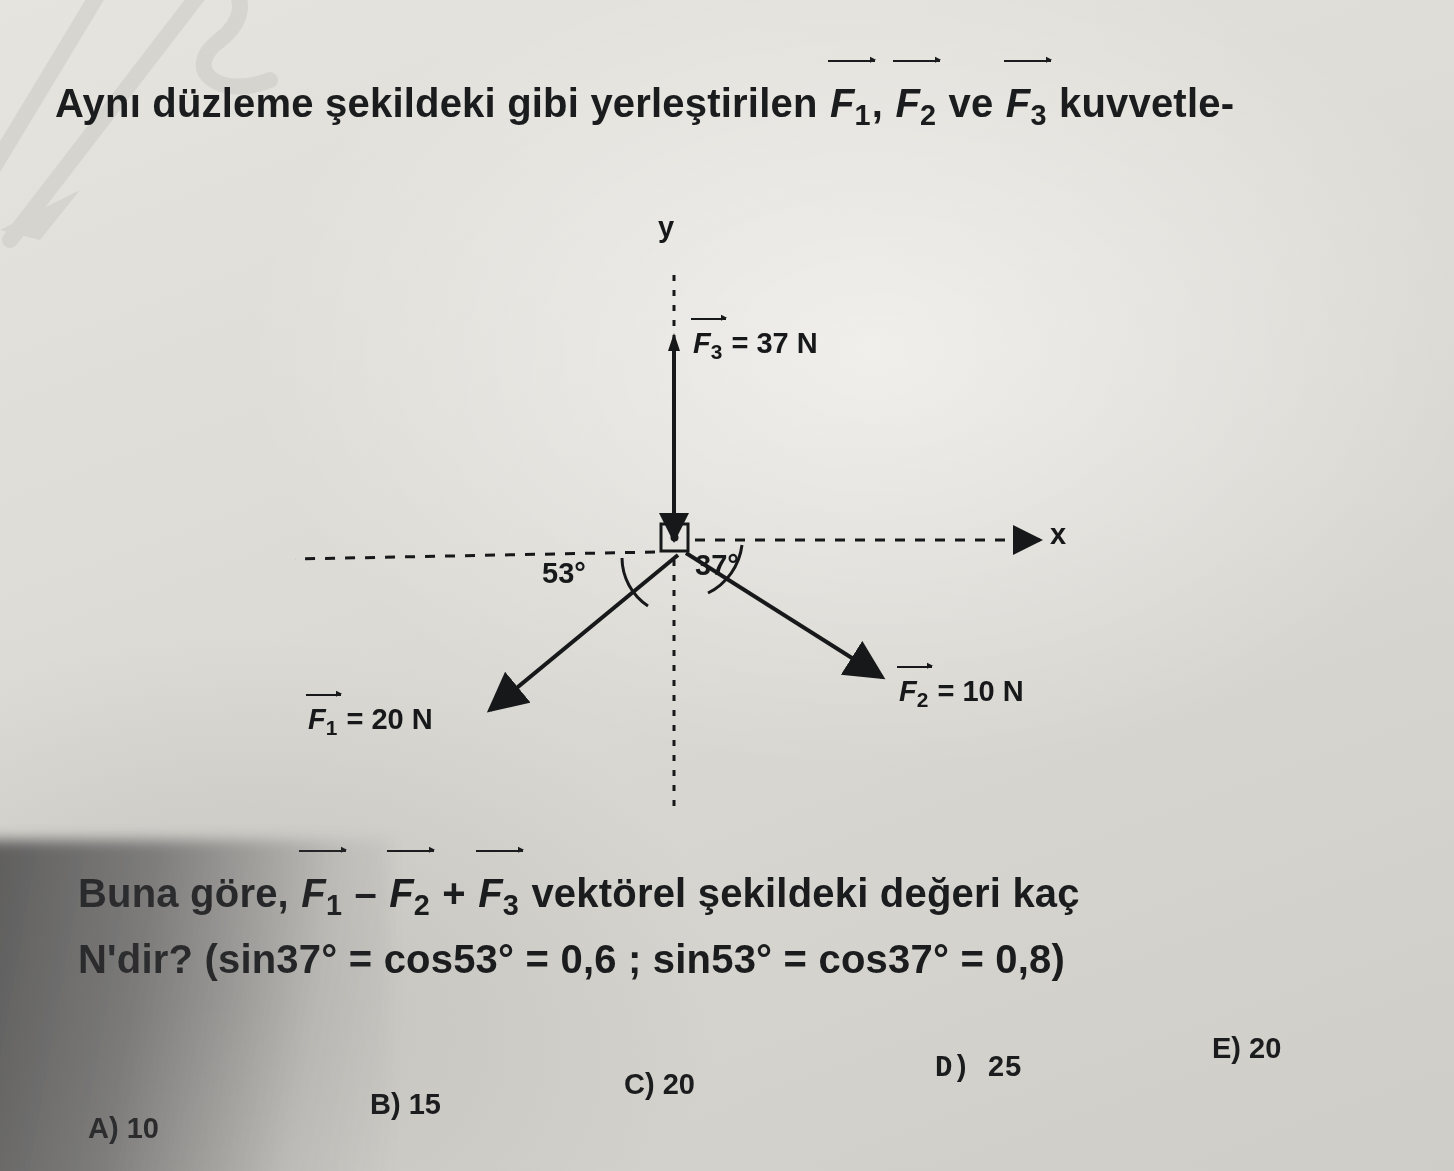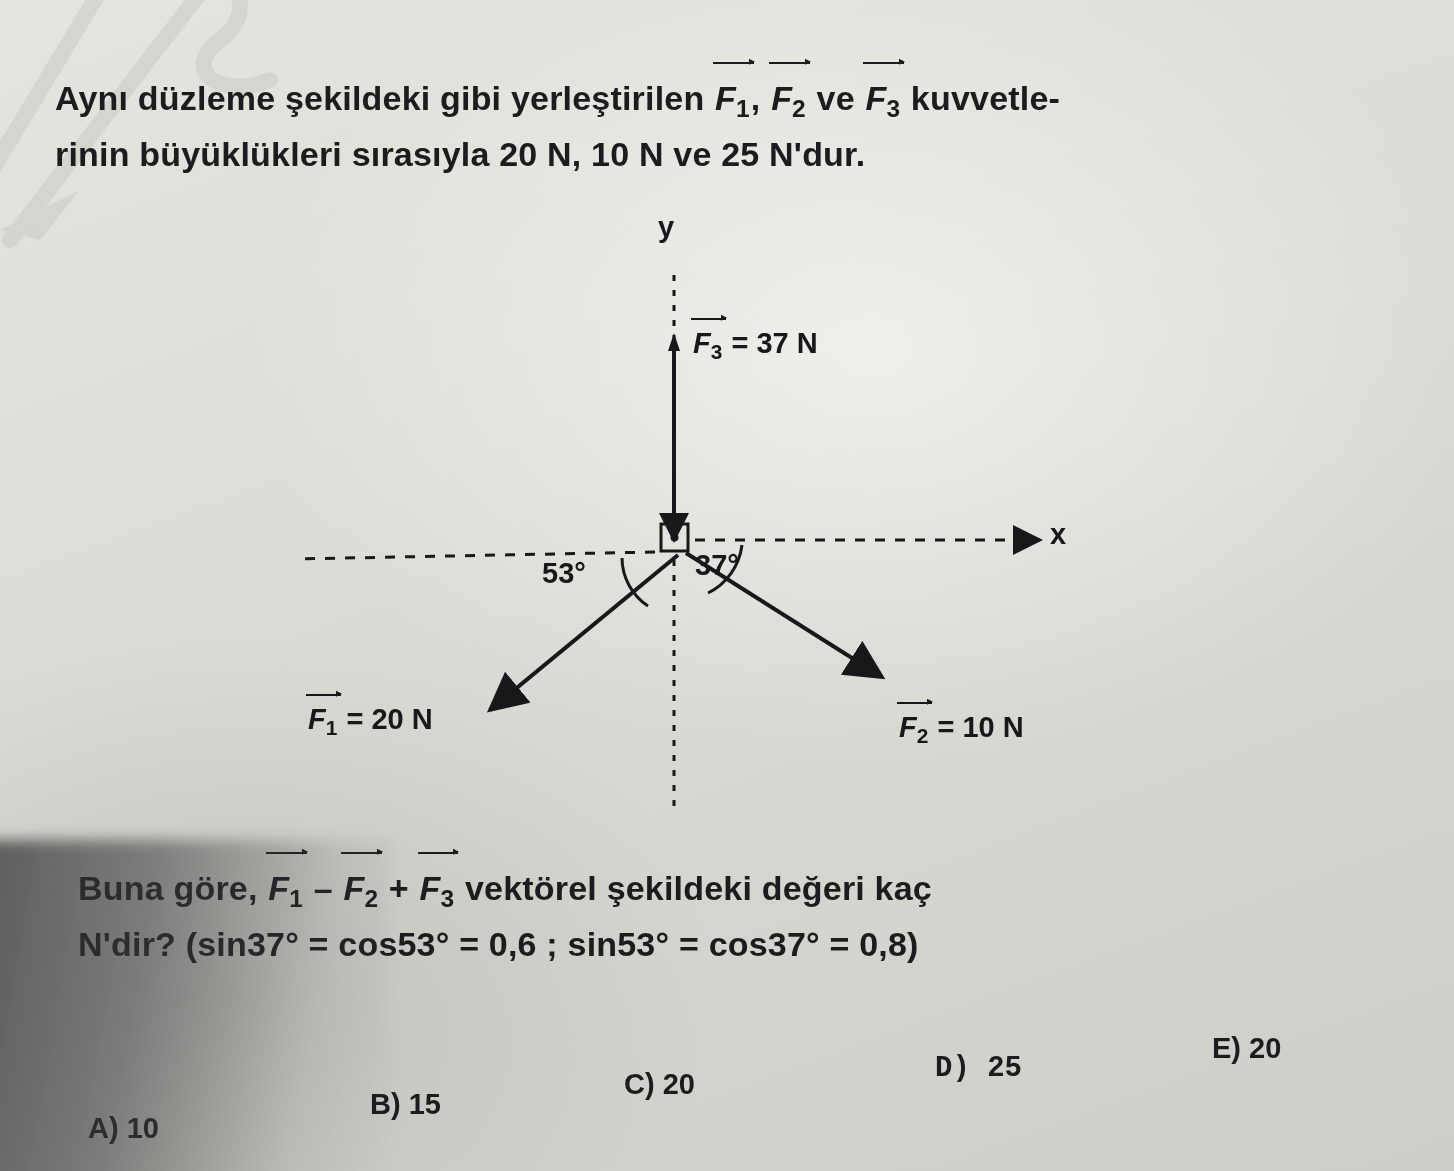--- a/index.html
+++ b/index.html
@@ -41,21 +41,21 @@
     left: -30px;
     top: -60px;
     width: 420px;
     height: 330px;
     pointer-events: none;
     opacity: 0.30;
   }
 
   .q-text {
     position: absolute;
-    font-size: 34px;
+    font-size: 40px;
     line-height: 1.55;
     letter-spacing: 0.2px;
     font-weight: 600;
     color: #1b1c1e;
   }
   #stem { left: 55px; top: 72px; width: 1260px; }
   #question { left: 78px; top: 862px; width: 1290px; }
 
   .vec {
     display: inline-block;
@@ -136,21 +136,20 @@
     <g fill="none" stroke="#b9b7b1" stroke-width="16" stroke-linecap="round">
       <path d="M40 300 L240 40"></path>
       <path d="M10 250 L150 18"></path>
       <path d="M170 40 C 250 10, 300 60, 250 100 C 210 130, 250 160, 300 140"></path>
     </g>
     <path d="M30 290 L110 250 L70 300 Z" fill="#b9b7b1"></path>
   </svg>
 
   <div class="q-text" id="stem">
     <span>Aynı düzleme şekildeki gibi yerleştirilen </span><span class="vec"><span>F</span><span class="sub">1</span></span><span>, </span><span class="vec"><span>F</span><span class="sub">2</span></span><span> ve </span><span class="vec"><span>F</span><span class="sub">3</span></span><span> kuvvetle-</span><br>
-    <span>rinin büyüklükleri sırasıyla 20 N, 10 N ve 25 N'dur.</span>
   </div>
 
   <div id="diagram">
     <svg width="880" height="620" viewBox="0 0 880 620">
       <defs>
         <marker id="arr" markerWidth="12" markerHeight="12" refX="9" refY="5" orient="auto">
           <path d="M0,0 L10,5 L0,10 z" fill="#17181a"></path>
         </marker>
         <marker id="arrs" markerWidth="11" markerHeight="11" refX="8.5" refY="4.5" orient="auto">
           <path d="M0,0 L9,4.5 L0,9 z" fill="#17181a"></path>
@@ -179,21 +178,21 @@
       <path d="M458,378 A 62 62 0 0 0 492,330" fill="none" stroke="#17181a" stroke-width="3"></path>
     </svg>
 
     <div class="lbl" style="left:408px; top:-4px;">y</div>
     <div class="lbl" style="left:800px; top:303px;">x</div>
 
     <div class="lbl" style="left:442px; top:112px;">
       <span class="vec"><span>F</span><span class="sub">3</span></span><span> = 37 N</span>
     </div>
 
-    <div class="lbl" style="left:648px; top:496px;">
+    <div class="lbl" style="left:648px; top:460px;">
       <span class="vec"><span>F</span><span class="sub">2</span></span><span> = 10 N</span>
     </div>
 
     <div class="lbl" style="left:57px; top:488px;">
       <span class="vec"><span>F</span><span class="sub">1</span></span><span> = 20 N</span>
     </div>
 
     <div class="lbl lbl-small" style="left:292px; top:342px;">53°</div>
     <div class="lbl lbl-small" style="left:445px; top:334px;">37°</div>
   </div>

